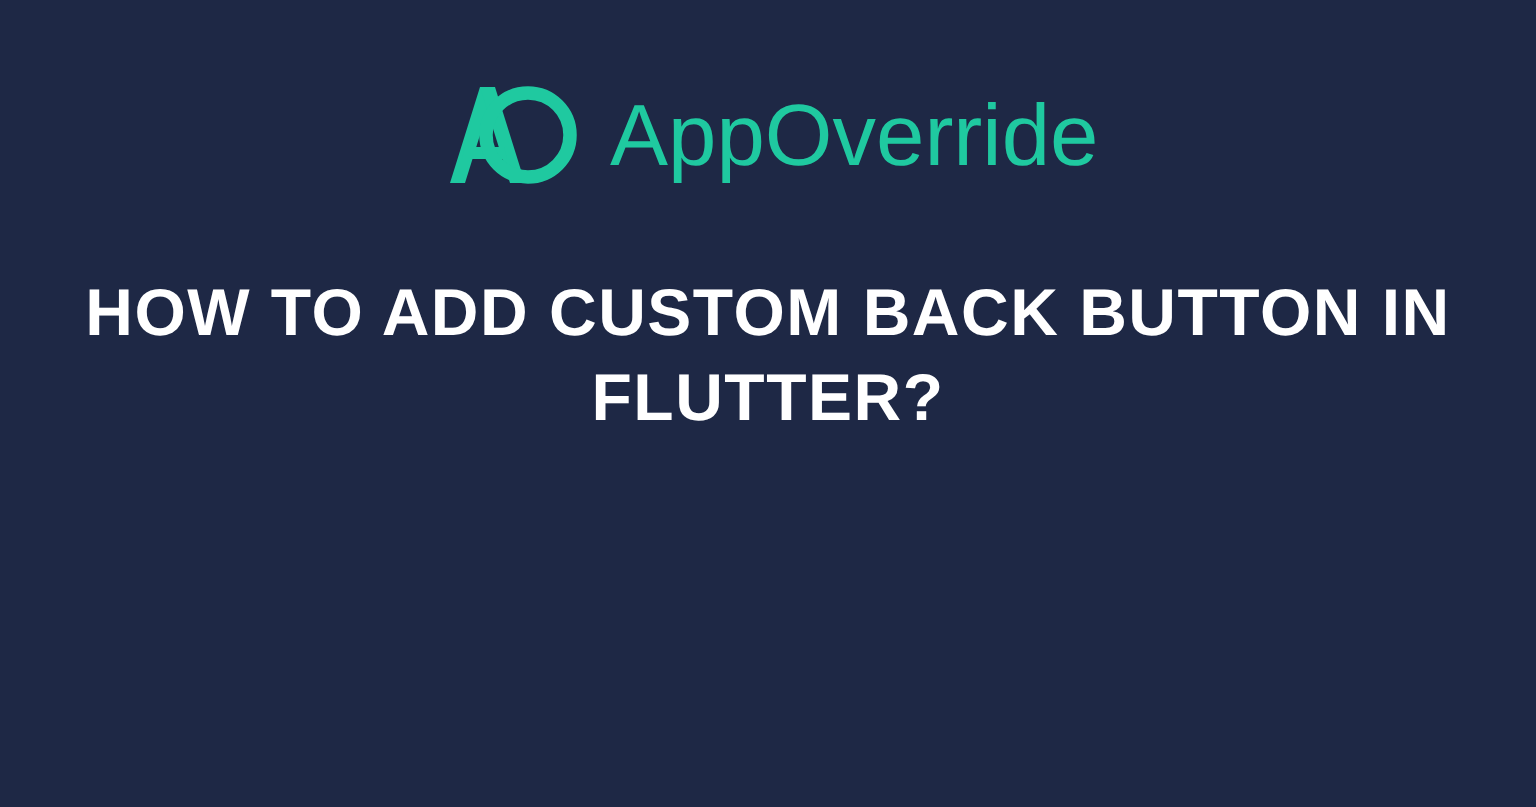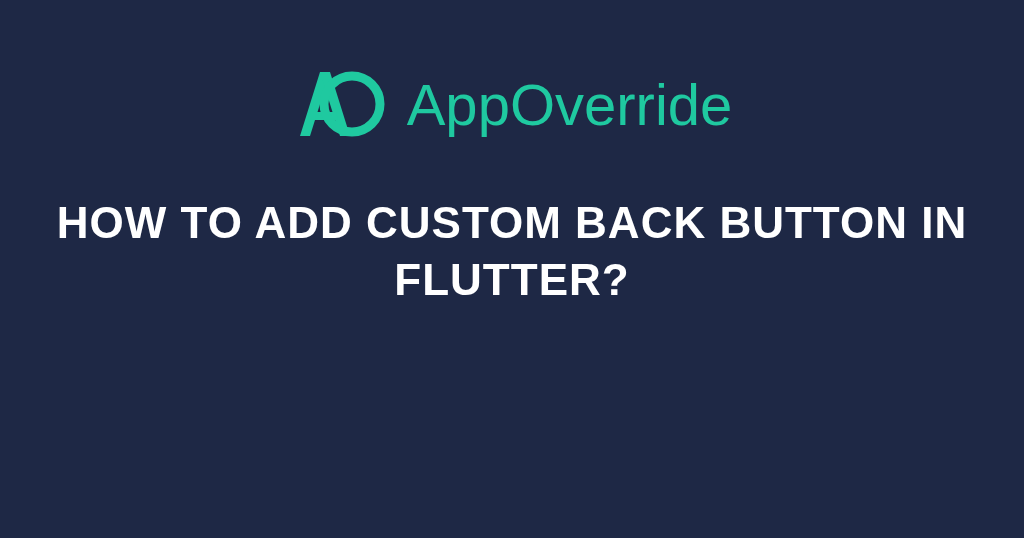--- a/index.html
+++ b/index.html
@@ -12,21 +12,21 @@
       height: 538px;
       background-color: #1e2845;
       font-family: Arial, Helvetica, sans-serif;
       position: relative;
       overflow: hidden;
     }
     .logo-section {
       display: flex;
       align-items: center;
       justify-content: center;
-      padding-top: 64px;
+      padding-top: 50px;
       gap: 20px;
     }
     .logo-icon {
       width: 95px;
       height: 80px;
       position: relative;
     }
     .logo-icon svg {
       width: 100%;
       height: 100%;

